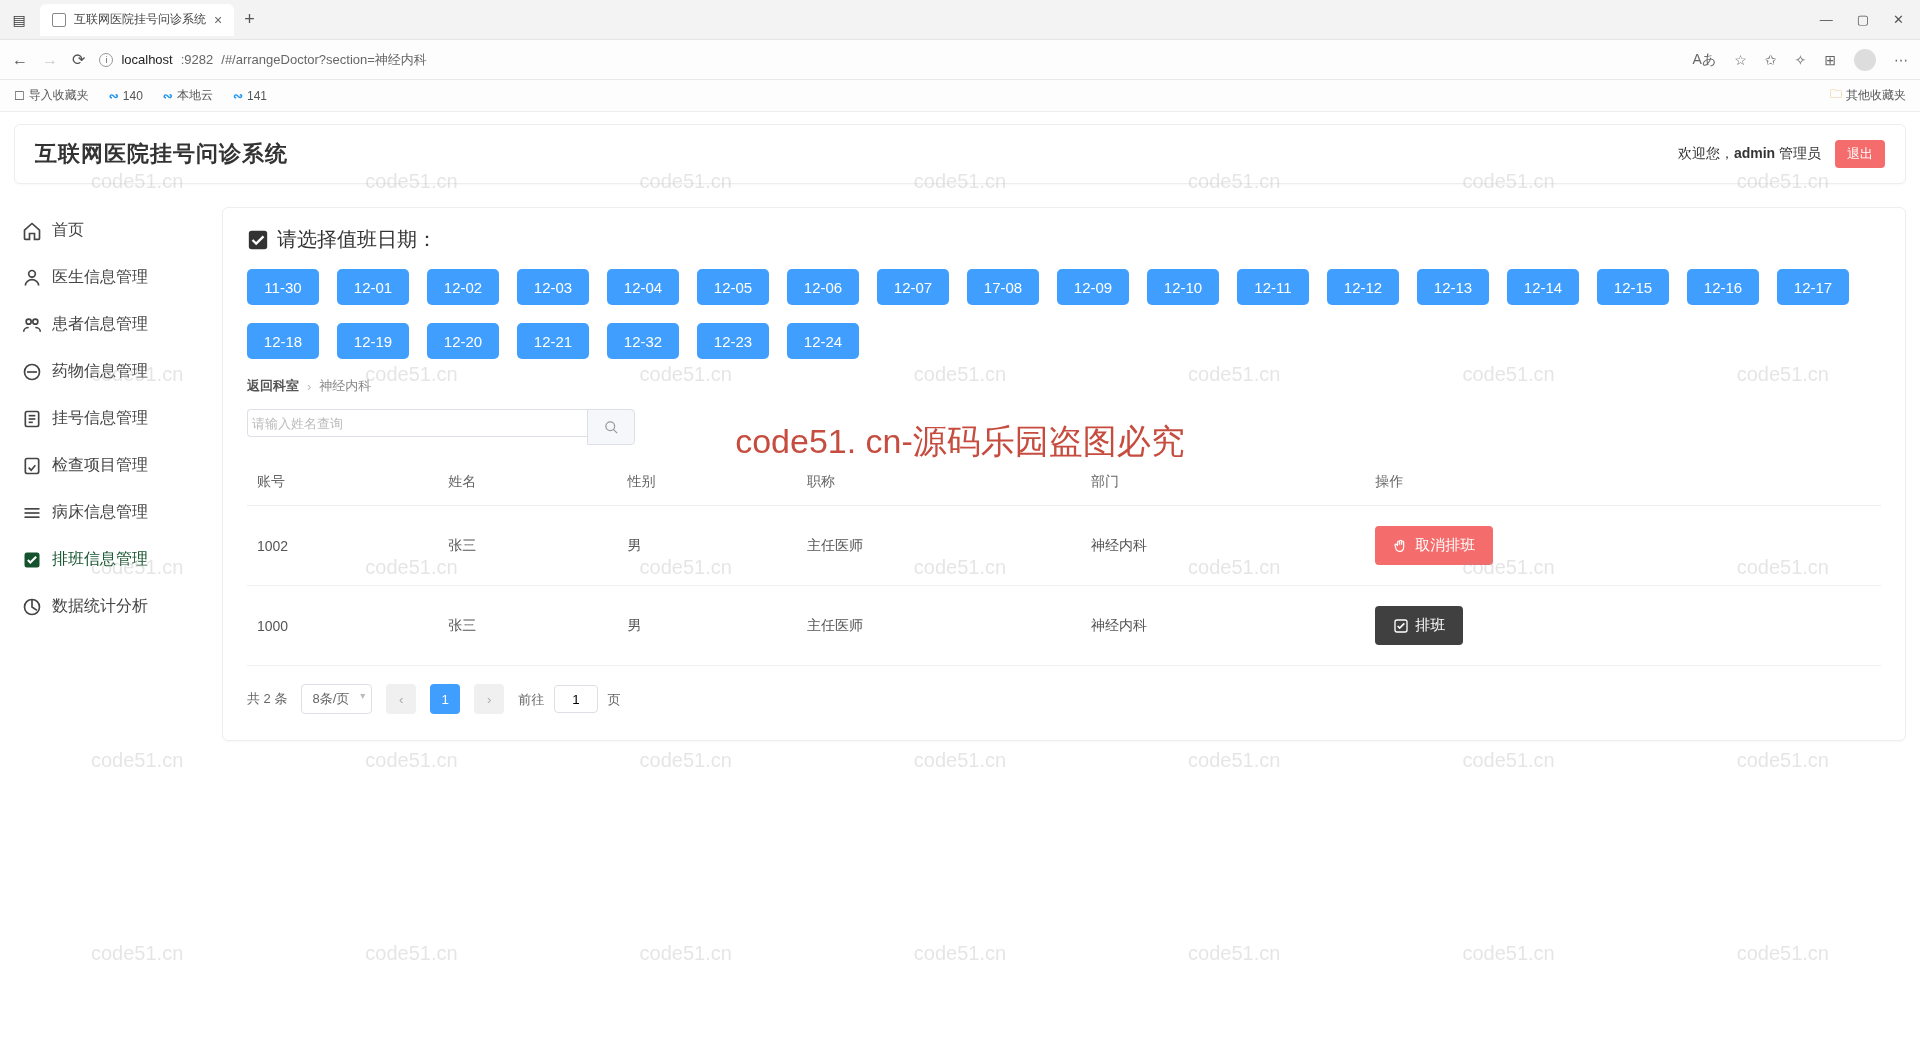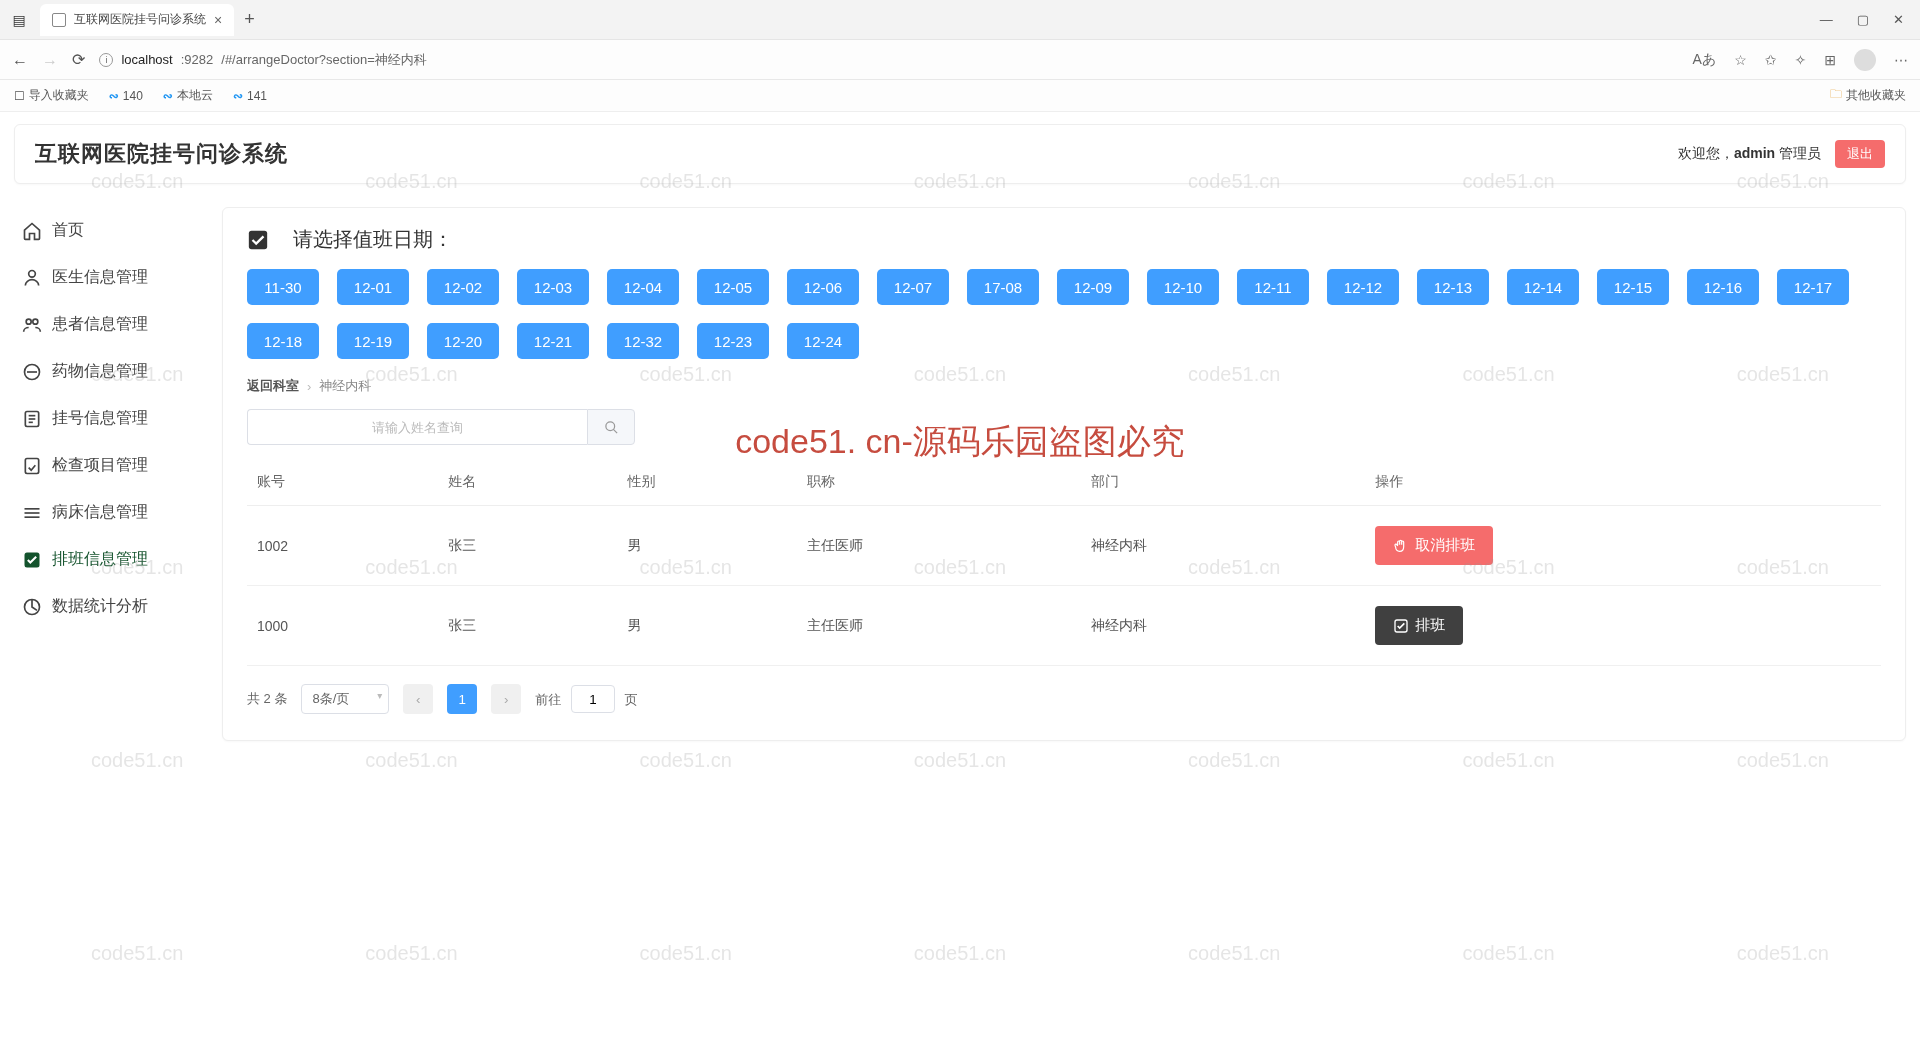--- a/index.html
+++ b/index.html
@@ -38,45 +38,45 @@
 .logout-btn { margin-left:14px; background:#f56c6c; color:#fff; border:none; border-radius:4px; padding:5px 12px; font-size:13px; cursor:pointer; }
 
 .layout { display:flex; margin-top:23px; gap:18px; }
 .sidebar { width:190px; }
 .menu-item { display:flex; align-items:center; gap:10px; padding:13px 8px; font-size:16px; color:#444; cursor:pointer; }
 .menu-item.active { color:#14532d; }
 .menu-item .mic { width:20px; height:20px; display:flex; align-items:center; justify-content:center; }
 .menu-item .mic svg { width:20px; height:20px; }
 
 .main { flex:1; background:#fff; border:1px solid #eee; border-radius:6px; padding:18px 24px 26px; box-shadow:0 1px 2px rgba(0,0,0,.03); }
-.date-title { display:flex; align-items:center; gap:24px; font-size:20px; font-weight:500; margin-bottom:16px; }
+.date-title { display:flex; align-items:center; gap:8px; font-size:20px; font-weight:500; margin-bottom:16px; }
 .date-title .chk-ic { width:22px; height:22px; }
 .dates { display:flex; flex-wrap:wrap; gap:18px; margin-bottom:18px; }
 .date-btn { background:#409eff; color:#fff; border:none; border-radius:5px; width:72px; height:36px; font-size:15px; cursor:pointer; }
 
 .breadcrumb { font-size:13px; color:#555; margin-bottom:14px; display:flex; align-items:center; gap:8px; }
 .breadcrumb .bc-link { font-weight:700; cursor:pointer; }
 .breadcrumb .sep { color:#bbb; }
 .breadcrumb .bc-cur { color:#888; }
 
 .search-row { display:flex; gap:0; margin-bottom:14px; }
-.search-input { width:340px; height:36px; border:1px solid #dcdfe6; border-right:none; border-radius:4px 0 0 4px; padding:0 30px; font-size:13px; outline:none;text-align:center; }
+.search-input { width:340px; height:28px; border:1px solid #dcdfe6; border-right:none; border-radius:4px 0 0 4px; padding:0 4px; font-size:13px; outline:none; }
 .search-input::placeholder { color:#bbb; }
 .search-btn { width:48px; height:36px; border:1px solid #dcdfe6; background:#f5f7fa; border-radius:0 4px 4px 0; cursor:pointer; color:#888; display:flex; align-items:center; justify-content:center; }
 
 .tbl { width:100%; border-collapse:collapse; }
 .tbl th { text-align:left; font-weight:500; color:#666; padding:14px 10px; border-bottom:1px solid #eee; background:#fff; font-size:14px; }
 .tbl td { padding:20px 10px; border-bottom:1px solid #f0f0f0; color:#555; font-size:14px; }
 .op-btn { border:none; border-radius:4px; color:#fff; padding:10px 18px; font-size:15px; cursor:pointer; display:inline-flex; align-items:center; gap:6px; }
 .op-cancel { background:#f56c6c; }
 .op-assign { background:#404040; }
 .op-btn .ic { width:16px; height:16px; }
 
 .pager { display:flex; align-items:center; gap:14px; margin-top:18px; font-size:13px; color:#666; }
-.pager .sel { border:1px solid #dcdfe6; border-radius:4px; padding:5px 39px 5px 10px; background:#fff; cursor:pointer; position:relative; }
+.pager .sel { border:1px solid #dcdfe6; border-radius:4px; padding:5px 22px 5px 10px; background:#fff; cursor:pointer; position:relative; }
 .pager .sel:after { content:"▾"; position:absolute; right:6px; color:#bbb; font-size:10px; }
 .pager .pg-btn { width:30px; height:30px; border:none; background:#f0f0f0; border-radius:4px; color:#aaa; cursor:pointer; }
 .pager .pg-btn.cur { background:#409eff; color:#fff; }
 .pager .goto input { width:44px; height:28px; border:1px solid #dcdfe6; border-radius:4px; text-align:center; margin:0 6px; }
 
 
 .wm { position:fixed; inset:0; pointer-events:none; z-index:999; opacity:.25; }
 .wm-row { display:flex; justify-content:space-around; color:#999; font-size:20px; }
 .wm-big { position:fixed; top:419px; left:50%; transform:translateX(-50%); color:#c0392b; font-size:34px; font-weight:500; pointer-events:none; z-index:998; opacity:.9; }
 </style>

